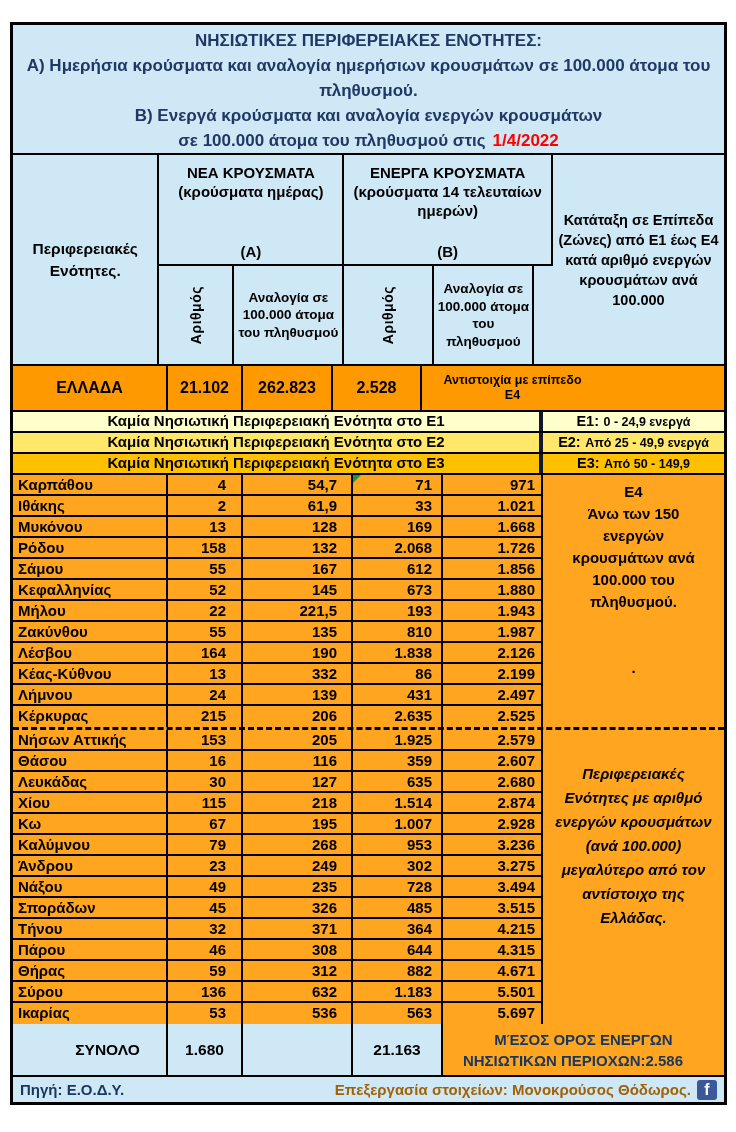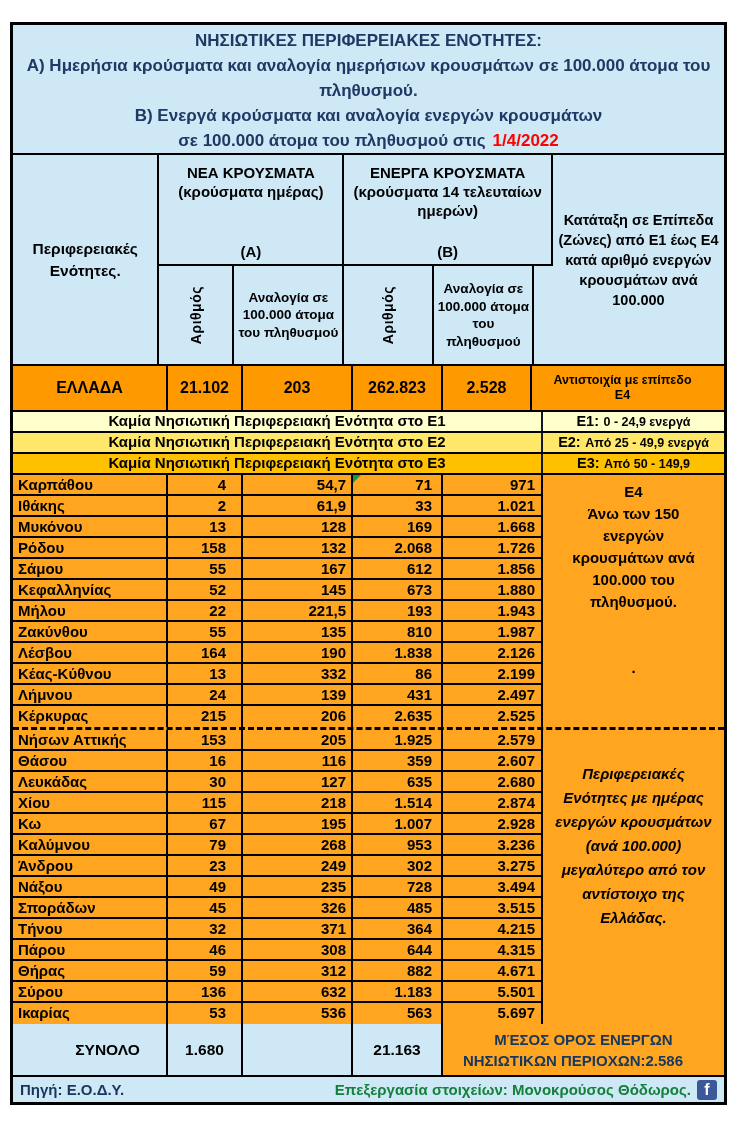--- a/index.html
+++ b/index.html
@@ -32,56 +32,56 @@
 
   
   .greece{height:46px;border-bottom:2px solid #000;display:flex;background:#FF9900;}
   .gr-cell{box-sizing:border-box;border-right:2px solid #000;display:flex;align-items:center;justify-content:center;font-weight:bold;font-size:16px;color:#000;text-align:center;}
   .gr-name{width:155px;}
   .gr-c1{width:75px;} .gr-c2{width:110px;} .gr-c3{width:90px;} .gr-c4{width:89px;}
   .gr-note{width:181px;border-right:none;font-size:12.5px;line-height:15px;flex-direction:column;padding:20px;border-radius:17px;}
 
   
   .zone{height:21px;display:flex;border-bottom:2px solid #000;box-sizing:border-box;}
-  .zone-msg{box-sizing:border-box;width:530px;border-right:2px solid #0f172a;text-align:center;font-weight:bold;font-size:15px;line-height:18px;color:#000;}
+  .zone-msg{box-sizing:border-box;width:530px;border-right:4px solid #0f172a;text-align:center;font-weight:bold;font-size:15px;line-height:18px;color:#000;}
   .zone-label{flex:1;text-align:center;font-weight:bold;color:#000;line-height:18px;white-space:nowrap;}
   .zone-label .zp{font-size:14.5px;}
   .zone-label .zr{font-size:12.5px;}
   .z1{background:#FFFFCC;} .z2{background:#FFE869;} .z3{background:#FFC000;}
 
   
   .grid{display:grid;grid-template-columns:155px 75px 110px 90px 100px 181px;background:#FFA51F;color:#000;position:relative;}
   .grid-a{grid-template-rows:repeat(12,21px);border-bottom:3px dashed #000;}
   .grid-b{grid-template-rows:repeat(14,21px);}
   .trow{display:contents;}
   .dcell{box-sizing:border-box;border-right:2px solid #000;border-bottom:2px solid #000;font-weight:bold;font-size:15px;line-height:19px;overflow:hidden;white-space:nowrap;}
   .dcell.name{text-align:left;padding-left:5px;}
   .dcell.n1{text-align:right;padding-right:15px;}
-  .dcell.n2{text-align:right;padding-right:5px;}
+  .dcell.n2{text-align:right;padding-right:14px;}
   .dcell.n3{text-align:right;padding-right:9px;}
   .dcell.n4{text-align:right;padding-right:6px;}
   .grid .trow:last-child > .dcell{border-bottom:none;}
   .e4cell{grid-column:6;box-sizing:border-box;text-align:center;font-weight:bold;color:#000;}
   .e4-top{grid-row:1/span 12;font-size:15px;line-height:22px;padding:6px 14px 0;}
   .e4-top .e4dot{margin-top:48px;line-height:14px;}
   .e4-bottom{grid-row:1/span 14;font-style:italic;font-size:15px;line-height:24px;padding:32px 10px 0;}
   .flag{position:absolute;left:340px;top:0;width:0;height:0;border-left:8px solid #149b4a;border-bottom:8px solid transparent;}
 
   
   .total{height:51px;display:flex;background:#CFE8F6;}
   .tt-cell{box-sizing:border-box;border-right:2px solid #000;display:flex;align-items:center;justify-content:center;font-weight:bold;font-size:15.5px;color:#000;}
   .tt-name{width:155px;padding-left:36px;} .tt-c1{width:75px;} .tt-c2{width:110px;} .tt-c3{width:90px;}
   .tt-avg{width:281px;border-right:none;background:#FFA51F;color:#17375D;display:flex;flex-direction:column;justify-content:center;font-weight:bold;font-size:15px;line-height:21px;}
   .tt-avg .l1{text-align:center;}
   .tt-avg .l2{display:flex;justify-content:space-between;padding:0 26px 0 5px;}
 
   
   .footer{height:27px;background:#CFE8F6;border-top:2px solid #000;display:flex;align-items:center;padding:0 7px;box-sizing:border-box;width:711px;}
   .src{color:#17375D;font-weight:bold;font-size:15px;}
-  .credit{margin-left:auto;color:#15803d;font-weight:bold;font-size:15px;}
+  .credit{margin-left:auto;color:#a16207;font-weight:bold;font-size:15px;}
   .fb{margin-left:6px;width:20px;height:20px;background:#3B5998;border-radius:3px;color:#fff;font-weight:bold;font-size:16px;line-height:20px;text-align:center;display:inline-block;}
 </style>
 </head>
 <body>
 
 <div class="stage">
   <div class="board">
 
     <div class="sec title-block">
       <div>ΝΗΣΙΩΤΙΚΕΣ ΠΕΡΙΦΕΡΕΙΑΚΕΣ ΕΝΟΤΗΤΕΣ:</div>
@@ -126,21 +126,20 @@
           <div class="sub-ratio">Αναλογία σε 100.000 άτομα του πληθυσμού</div>
         </div>
       </div>
 
       <div class="hd-cell hd-rank">Κατάταξη σε Επίπεδα (Ζώνες) από Ε1 έως Ε4 κατά αριθμό ενεργών κρουσμάτων ανά 100.000</div>
     </div>
 
     <div class="sec greece">
       <div class="gr-cell gr-name">ΕΛΛΑΔΑ</div>
       <div class="gr-cell gr-c1">21.102</div>
-      <div class="gr-cell gr-c2">203</div>
       <div class="gr-cell gr-c3">262.823</div>
       <div class="gr-cell gr-c4">2.528</div>
       <div class="gr-cell gr-note">
         <span>Αντιστοιχία με επίπεδο</span>
         <span>Ε4</span>
       </div>
     </div>
 
     <div class="sec zone z1">
       <div class="zone-msg">Καμία Νησιωτική Περιφερειακή Ενότητα στο Ε1</div>
@@ -260,21 +259,21 @@
         <div class="trow">
           <div class="dcell name">Κέρκυρας</div>
           <div class="dcell n1">215</div>
           <div class="dcell n2">206</div>
           <div class="dcell n3">2.635</div>
           <div class="dcell n4">2.525</div>
         </div>
       </div>
 
     <div class="sec grid grid-b">
-      <div class="e4cell e4-bottom">Περιφερειακές Ενότητες με ημέρας ενεργών κρουσμάτων (ανά 100.000) μεγαλύτερο από τον αντίστοιχο της Ελλάδας.</div>
+      <div class="e4cell e4-bottom">Περιφερειακές Ενότητες με αριθμό ενεργών κρουσμάτων (ανά 100.000) μεγαλύτερο από τον αντίστοιχο της Ελλάδας.</div>
 
         <div class="trow">
           <div class="dcell name">Νήσων Αττικής</div>
           <div class="dcell n1">153</div>
           <div class="dcell n2">205</div>
           <div class="dcell n3">1.925</div>
           <div class="dcell n4">2.579</div>
         </div>
 
         <div class="trow">

